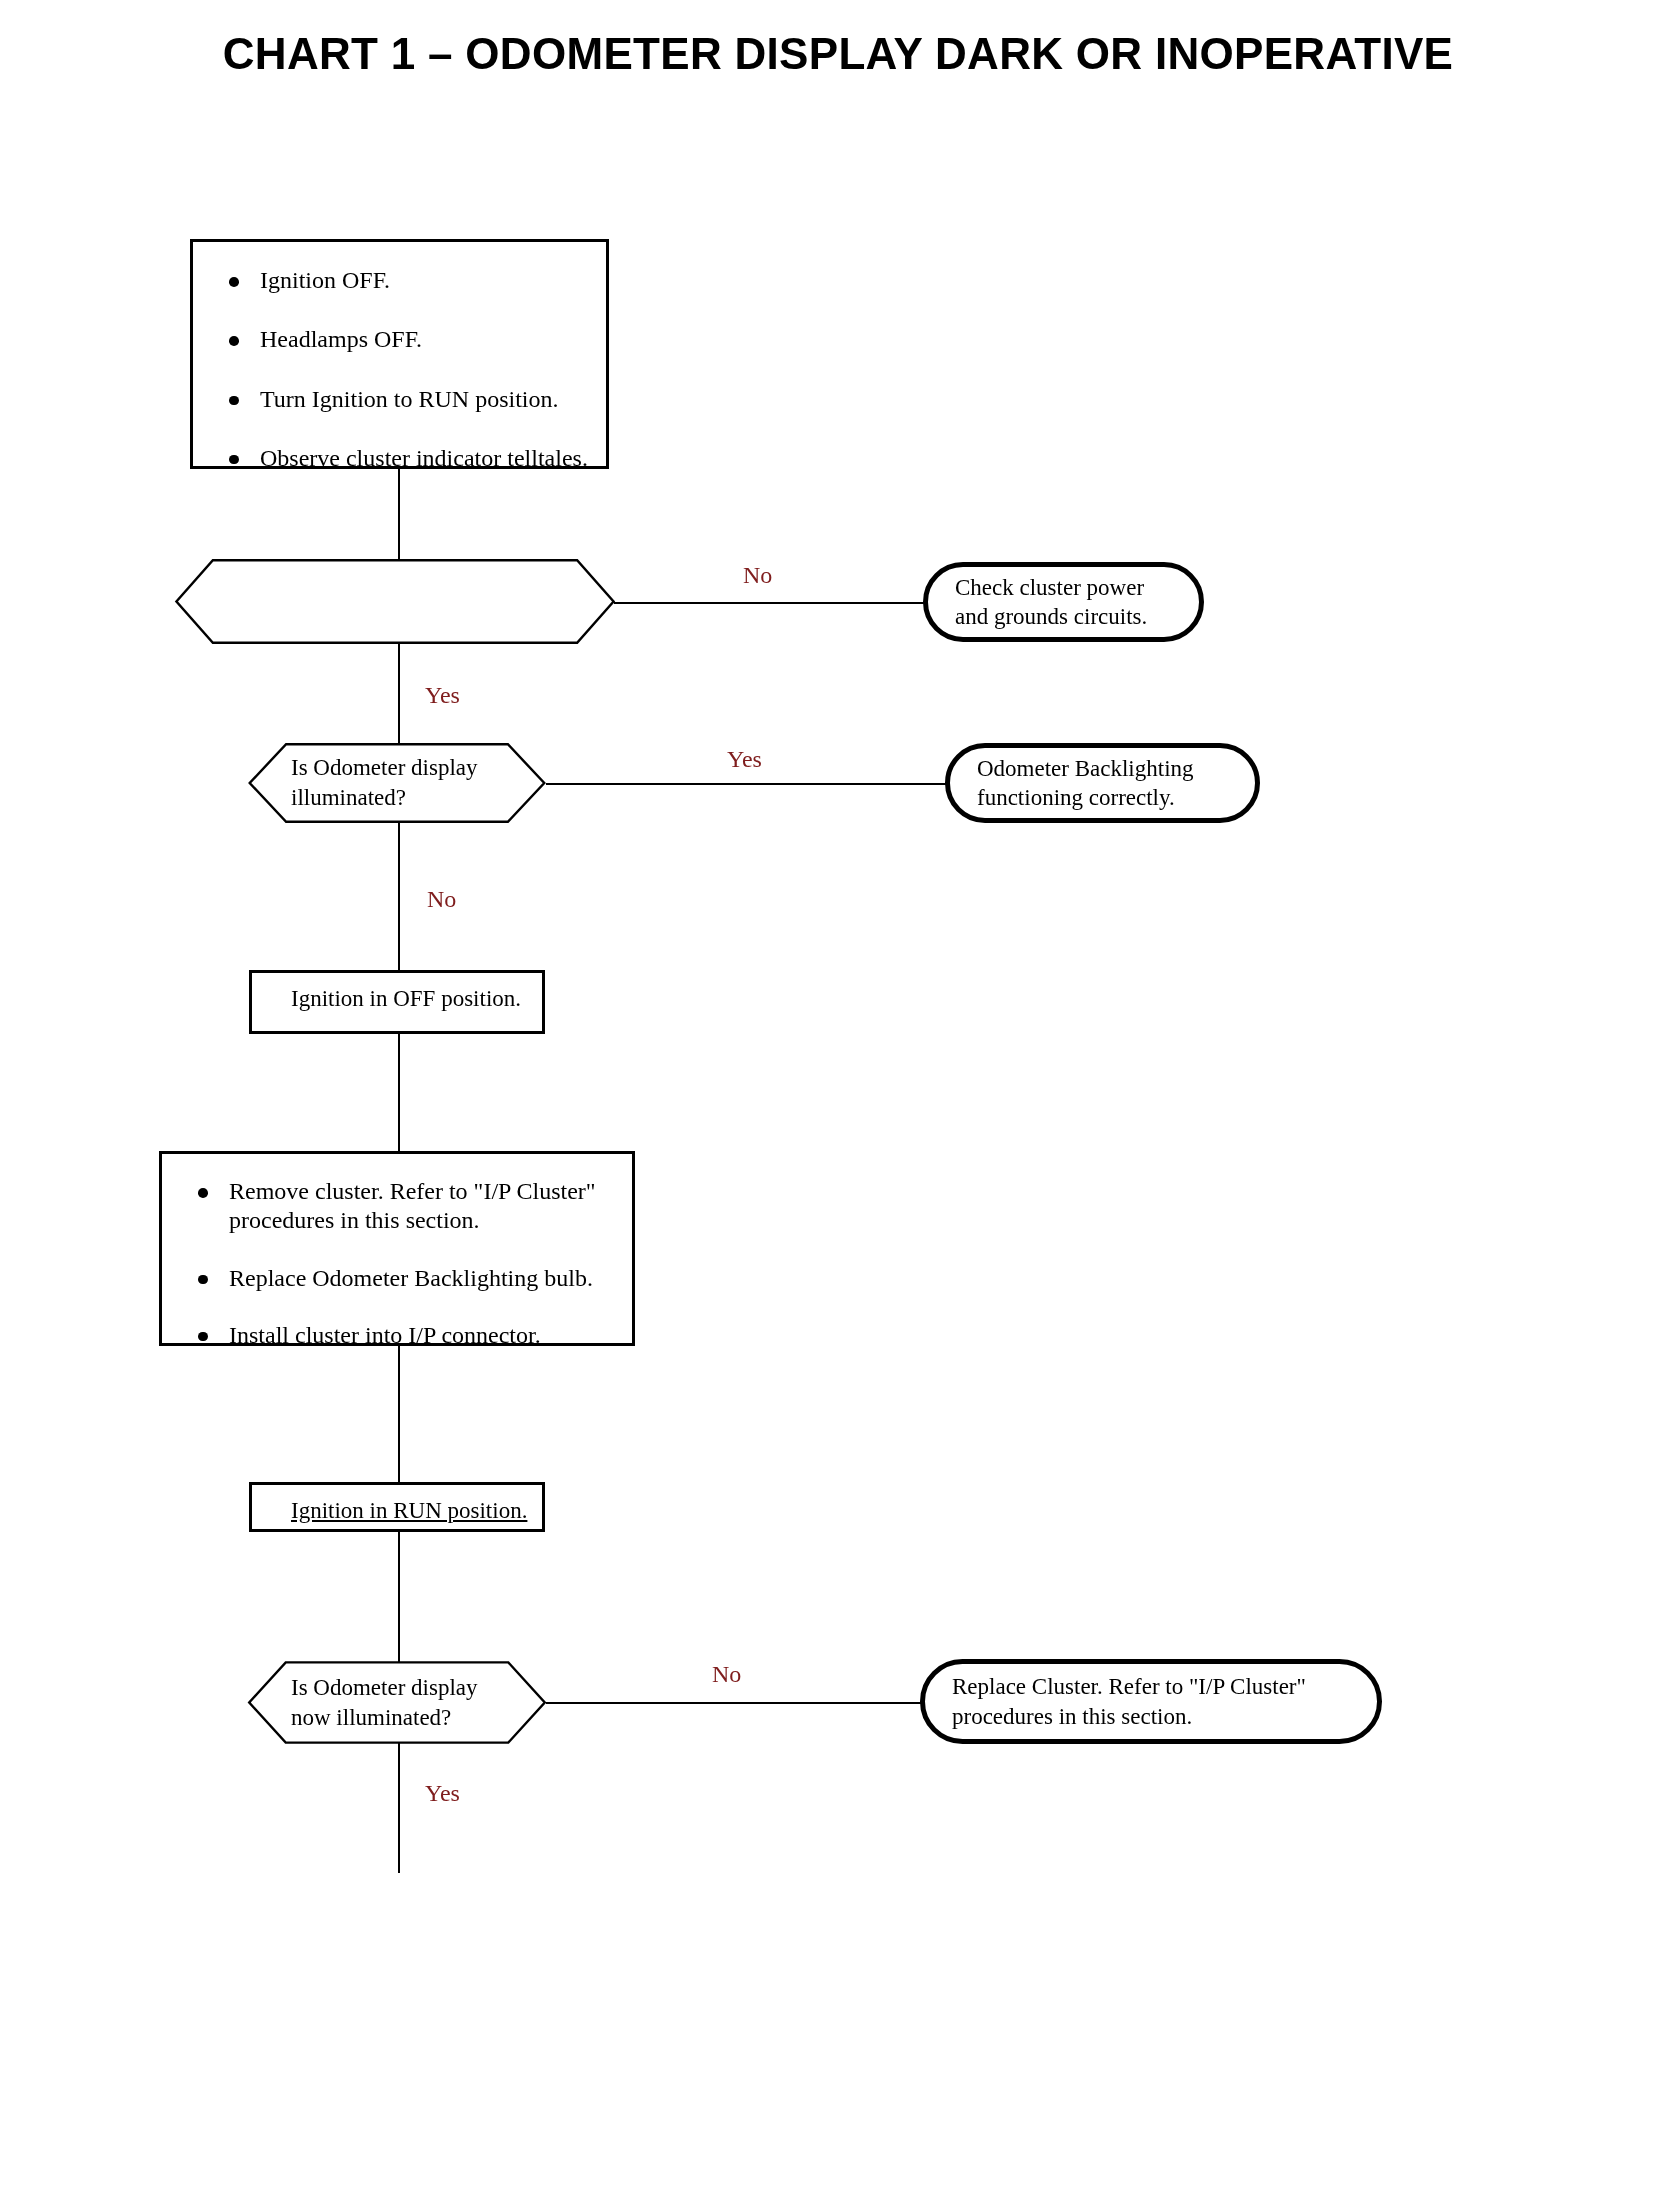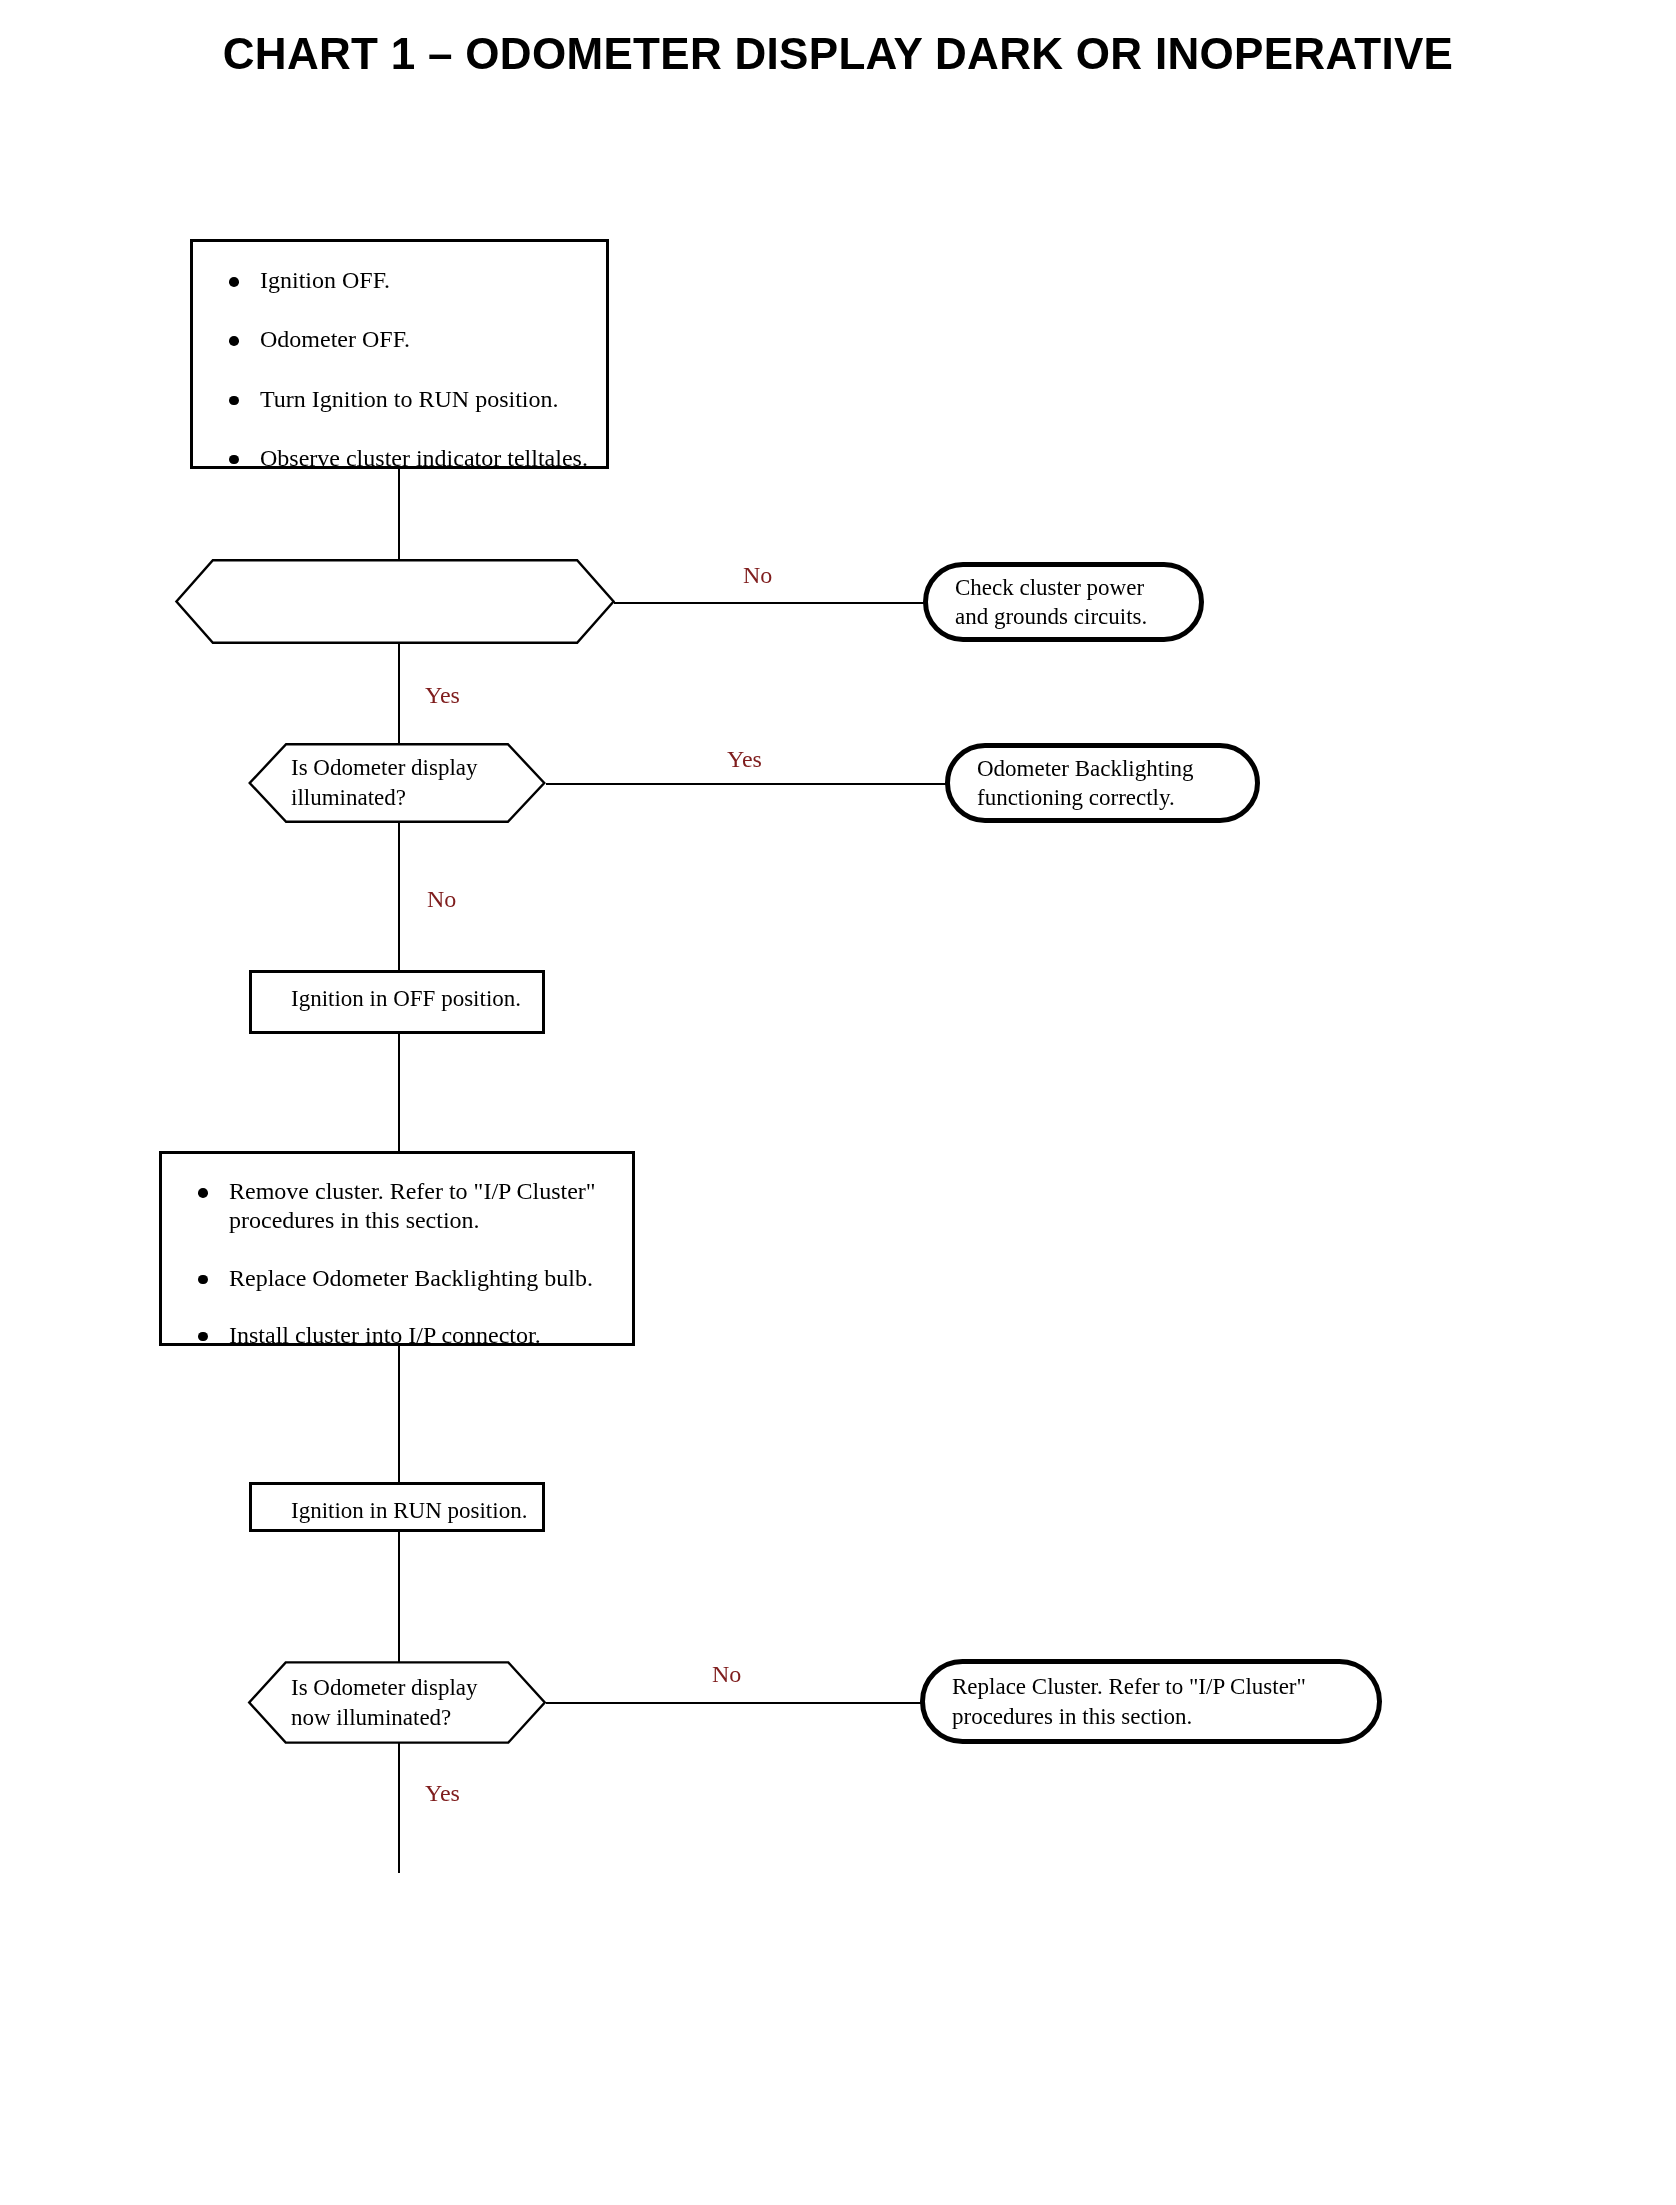--- a/index.html
+++ b/index.html
@@ -147,21 +147,21 @@
   <div class="vline" style="left:398px; top:819px; height:152px;"></div>
   <div class="vline" style="left:398px; top:1018px; height:134px;"></div>
   <div class="vline" style="left:398px; top:1343px; height:140px;"></div>
   <div class="vline" style="left:398px; top:1532px; height:135px;"></div>
   <div class="hline" style="left:546px; top:1702px; width:377px;"></div>
   <div class="vline" style="left:398px; top:1740px; height:133px;"></div>
 
   <div class="node rect" style="left:190px; top:239px; width:419px; height:230px;">
     <ul class="bulletlist spaced" style="margin:24px 0 0 0;">
       <li>Ignition OFF.</li>
-      <li>Odometer OFF.</li>
+      <li>Headlamps OFF.</li>
       <li>Turn Ignition to RUN position.</li>
       <li>Observe cluster indicator telltales.</li>
     </ul>
   </div>
 
   <div class="node hex" style="left:175px; top:559px; width:440px; height:85px;">
     <svg width="440" height="85" viewBox="0 0 724 140">
       <polygon points="62,2 662,2 722,70 662,138 62,138 2,70" fill="#ffffff" stroke="#000000" stroke-width="4"></polygon>
     </svg>
   </div>
@@ -201,21 +201,21 @@
       <li>
         <span>Remove cluster. Refer to "I/P Cluster"</span><br>
         <span>procedures in this section.</span>
       </li>
       <li>Replace Odometer Backlighting bulb.</li>
       <li>Install cluster into I/P connector.</li>
     </ul>
   </div>
 
   <div class="node rect thin" style="left:249px; top:1482px; width:296px; height:50px;">
-    <div class="txt" style="padding:11px 0 0 16px;">Ignition in RUN position.</div>
+    <div class="txt" style="padding:11px 0 0 16px;text-decoration:underline;">Ignition in RUN position.</div>
   </div>
 
   <div class="node hex" style="left:248px; top:1661px; width:298px; height:83px;">
     <svg width="298" height="83" viewBox="0 0 490 136">
       <polygon points="62,2 428,2 488,68 428,134 62,134 2,68" fill="#ffffff" stroke="#000000" stroke-width="4"></polygon>
     </svg>
     <div class="hextext" style="left:43px; right:43px;">
       <div class="txt">
         <div>Is Odometer display</div>
         <div>now illuminated?</div>

